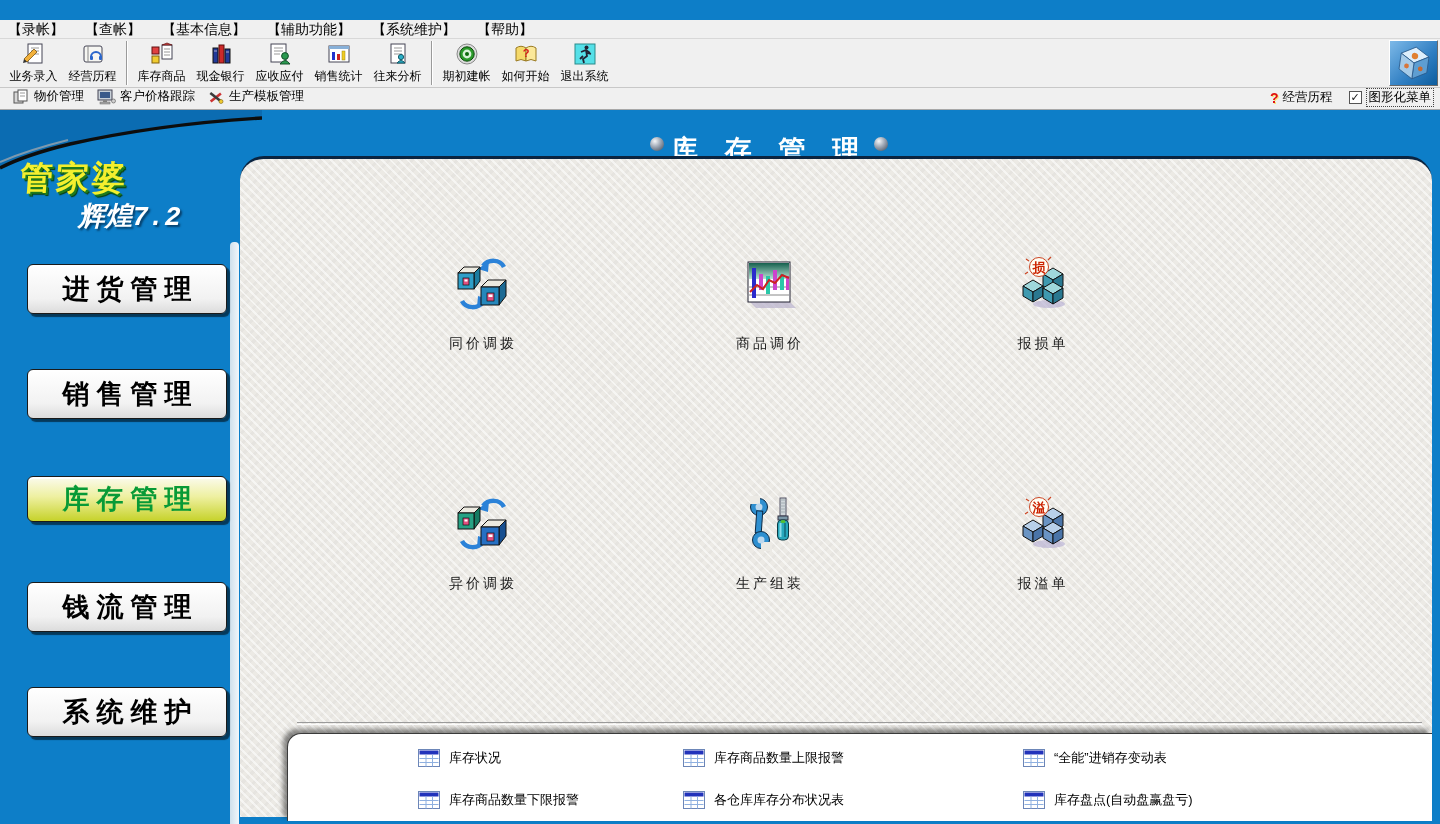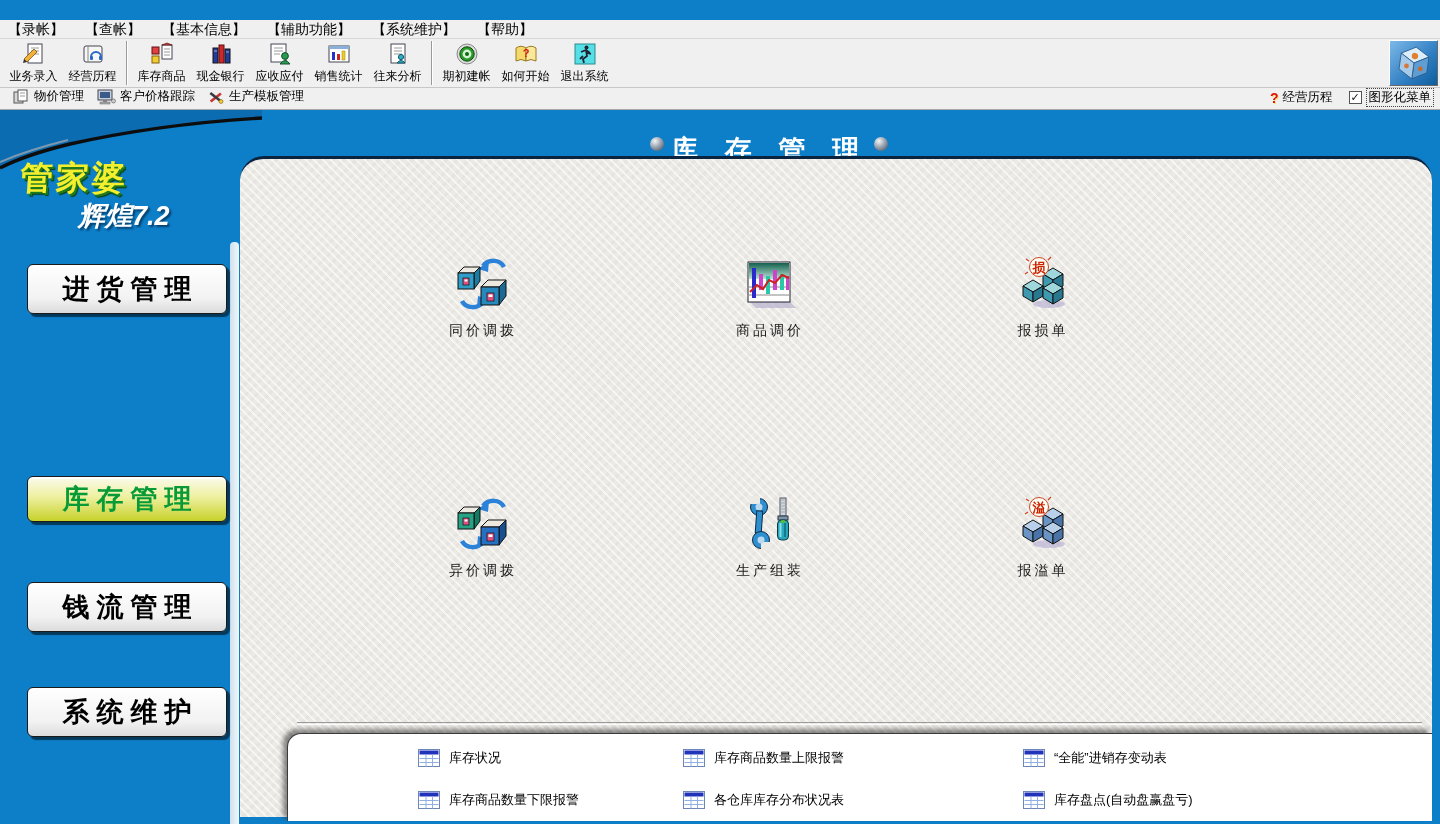--- a/index.html
+++ b/index.html
@@ -52,21 +52,21 @@
 
   
   .swoosh-fill { position:absolute; left:0; top:0; width:262px; height:60px; }
   .sidebar-strip { position:absolute; left:230px; top:132px; width:9px; height:588px;
     background:linear-gradient(90deg,#cfe0ec,#f2f7fb); border-radius:4px; }
 
   
   .logo1 { position:absolute; left:20px; top:46px; font-family:"Liberation Serif","DejaVu Serif",serif;
     font-size:33px; font-weight:bold; color:#f4ef2e; letter-spacing:3px;
     text-shadow:2px 2px 0 #1d7a1d, 3px 3px 1px #0b3d0b; transform:skewX(-4deg); }
-  .logo2 { position:absolute; left:78px; top:88px; font-family:Liberation Sans, sans-serif;
+  .logo2 { position:absolute; left:78px; top:88px; font-family:Liberation Mono, monospace;
     font-size:27px; font-weight:bold; font-style:italic; color:#ffffff;
     text-shadow:2px 2px 2px #07426e; }
 
   
   .side-btn { position:absolute; left:27px; width:200px; height:50px;
     background:linear-gradient(180deg,#ffffff 0%,#f2f2f2 70%,#dcdcdc 100%);
     border:1px solid #1a1a1a; border-radius:6px;
     box-shadow:3px 3px 1px rgba(0,0,0,0.55), inset 0 2px 0 #fff;
     display:flex; align-items:center; justify-content:center;
     font-family:"Liberation Serif","DejaVu Serif",serif; font-size:27px; font-weight:bold;
@@ -82,21 +82,21 @@
 
   
   .content-bg { position:absolute; left:240px; top:46px; width:1192px; height:661px;
     background-color:#eceae5;
     background-image:repeating-linear-gradient(45deg, rgba(255,255,255,.55) 0 2px, rgba(0,0,0,0) 2px 6px),
       repeating-linear-gradient(-45deg, rgba(120,120,130,.05) 0 3px, rgba(0,0,0,0) 3px 8px);
     border-top:3px solid #0a2440; border-radius:24px 24px 0 0; }
 
   
   .shortcut { position:absolute; width:130px; display:flex; flex-direction:column; align-items:center; }
-  .shortcut .lbl { margin-top:10px; font-size:14px; color:#1a1a1a; letter-spacing:3px; }
+  .shortcut .lbl { margin-top:23px; font-size:14px; color:#1a1a1a; letter-spacing:3px; }
 
   
   .groove { position:absolute; left:297px; top:612px; width:1125px; height:3px;
     border-top:1px solid #9a9a9a; border-bottom:1px solid #ffffff; }
   .report-panel { position:absolute; left:287px; top:623px; width:1145px; height:88px; background:#ffffff;
     border-top:1px solid #3a3a3a; border-left:1px solid #3a3a3a; border-radius:14px 0 0 0;
     box-shadow:-4px -4px 5px rgba(0,0,0,0.45); }
   .report-item { position:absolute; display:flex; align-items:center; gap:9px; font-size:13px; color:#000; height:20px; }
   .report-item svg { flex:0 0 auto; }
 </style>
@@ -287,20 +287,21 @@
       <path d="M0 58 Q25 45 70 34 Q160 14 262 8" stroke="#0d0d0d" stroke-width="3.4" fill="none"></path>
       <path d="M0 52 Q28 40 68 30" stroke="#9aa4ac" stroke-width="2" fill="none" opacity="0.8"></path>
     </svg>
 
     <div class="sidebar-strip"></div>
 
     <div class="logo1">管家婆</div>
     <div class="logo2">辉煌7.2</div>
 
     <div class="side-btn" style="top:154px">进货管理</div>
+    <div class="side-btn" style="top:259px">销售管理</div>
     <div class="side-btn active" style="top:366px;height:46px">库存管理</div>
     <div class="side-btn" style="top:472px">钱流管理</div>
     <div class="side-btn" style="top:577px">系统维护</div>
 
     <div class="sphere" style="left:650px"></div>
     <div class="content-title">库 存 管 理</div>
     <div class="sphere" style="left:874px"></div>
 
     <div class="content-bg"></div>
 

